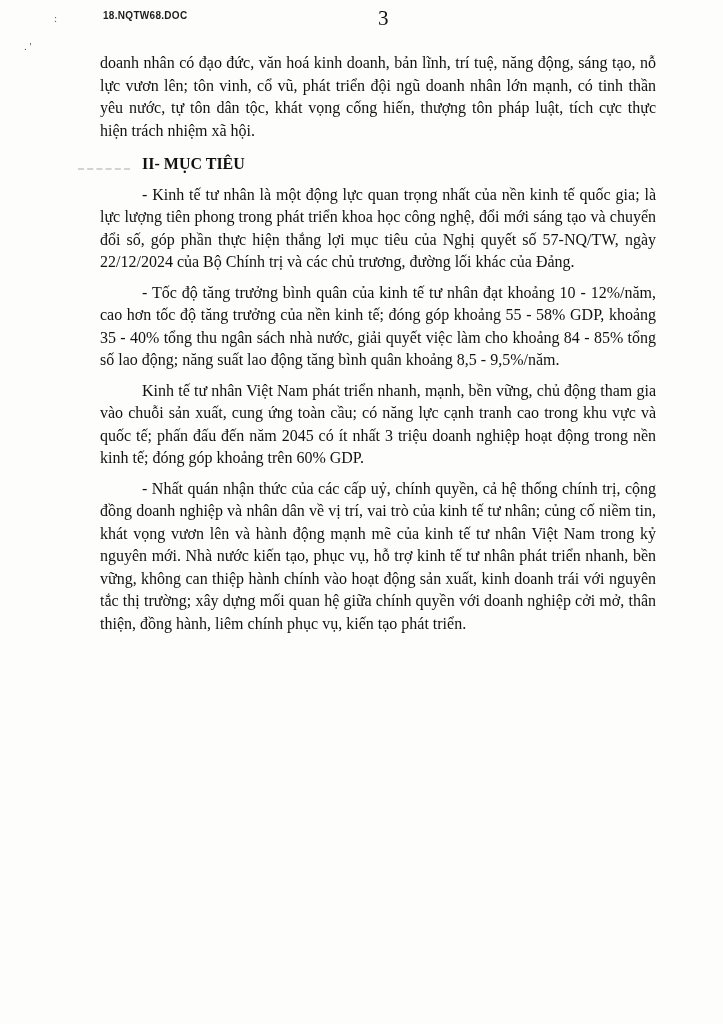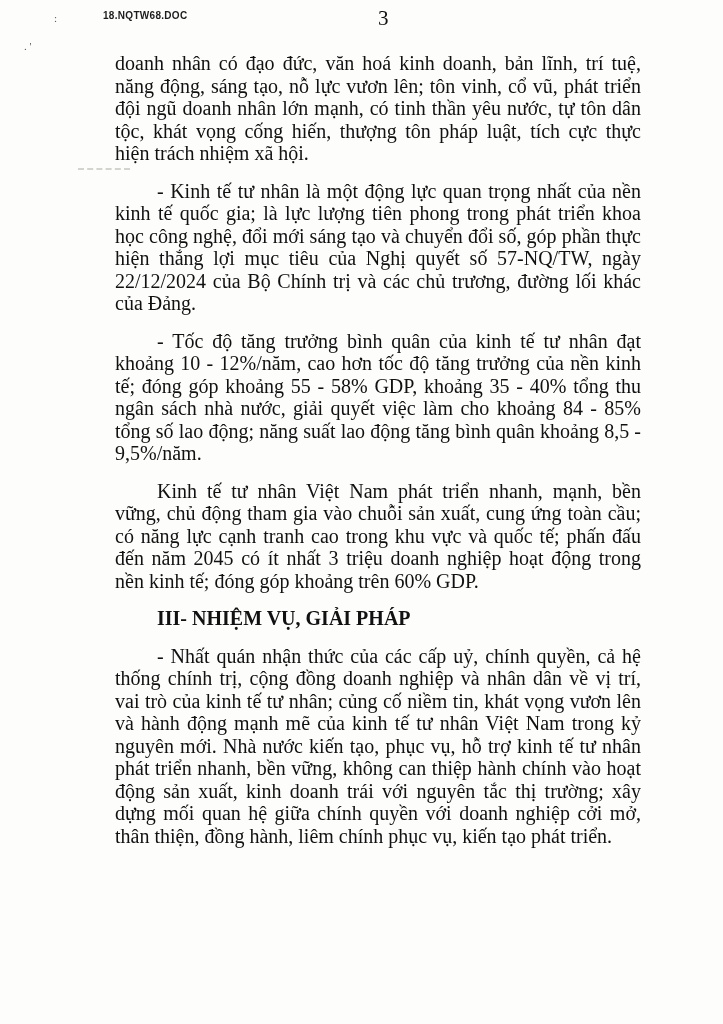--- a/index.html
+++ b/index.html
@@ -47,22 +47,22 @@
     opacity: 0.8;
   }
   
   main {
     position: absolute;
     left: 100px;
     top: 52px;
     width: 556px;
   }
   main p, main h2, main h3 {
-    margin: 15px;
-    font-size: 20px;
+    margin: 0;
+    font-size: 16px;
     line-height: 22.5px;
     text-align: justify;
   }
   main p { margin-top: 8px; font-weight: normal; }
   main p.first { margin-top: 0; }
   main p.ind { text-indent: 42px; }
   main p.bold { font-weight: bold; }
   main h2, main h3 {
     margin-top: 11px;
     padding-left: 42px;
@@ -80,30 +80,30 @@
   <div class="artifact-dashes"></div>
 
   <header>
     <span class="doc-label">18.NQTW68.DOC</span>
     <span class="page-number">3</span>
   </header>
 
   <main>
     <p class="first">doanh nhân có đạo đức, văn hoá kinh doanh, bản lĩnh, trí tuệ, năng động, sáng tạo, nỗ lực vươn lên; tôn vinh, cổ vũ, phát triển đội ngũ doanh nhân lớn mạnh, có tinh thần yêu nước, tự tôn dân tộc, khát vọng cống hiến, thượng tôn pháp luật, tích cực thực hiện trách nhiệm xã hội.</p>
 
+    <h2>II- MỤC TIÊU</h2>
 
 
     <p class="ind">- Kinh tế tư nhân là một động lực quan trọng nhất của nền kinh tế quốc gia; là lực lượng tiên phong trong phát triển khoa học công nghệ, đổi mới sáng tạo và chuyển đổi số, góp phần thực hiện thắng lợi mục tiêu của Nghị quyết số 57-NQ/TW, ngày 22/12/2024 của Bộ Chính trị và các chủ trương, đường lối khác của Đảng.</p>
 
 
     <p class="ind">- Tốc độ tăng trưởng bình quân của kinh tế tư nhân đạt khoảng 10 - 12%/năm, cao hơn tốc độ tăng trưởng của nền kinh tế; đóng góp khoảng 55 - 58% GDP, khoảng 35 - 40% tổng thu ngân sách nhà nước, giải quyết việc làm cho khoảng 84 - 85% tổng số lao động; năng suất lao động tăng bình quân khoảng 8,5 - 9,5%/năm.</p>
 
 
 
     <p class="ind">Kinh tế tư nhân Việt Nam phát triển nhanh, mạnh, bền vững, chủ động tham gia vào chuỗi sản xuất, cung ứng toàn cầu; có năng lực cạnh tranh cao trong khu vực và quốc tế; phấn đấu đến năm 2045 có ít nhất 3 triệu doanh nghiệp hoạt động trong nền kinh tế; đóng góp khoảng trên 60% GDP.</p>
 
-    <h2>III- NHIỆM VỤ, GIẢI PHÁP</h2>
 
 
     <p class="ind">- Nhất quán nhận thức của các cấp uỷ, chính quyền, cả hệ thống chính trị, cộng đồng doanh nghiệp và nhân dân về vị trí, vai trò của kinh tế tư nhân; củng cố niềm tin, khát vọng vươn lên và hành động mạnh mẽ của kinh tế tư nhân Việt Nam trong kỷ nguyên mới. Nhà nước kiến tạo, phục vụ, hỗ trợ kinh tế tư nhân phát triển nhanh, bền vững, không can thiệp hành chính vào hoạt động sản xuất, kinh doanh trái với nguyên tắc thị trường; xây dựng mối quan hệ giữa chính quyền với doanh nghiệp cởi mở, thân thiện, đồng hành, liêm chính phục vụ, kiến tạo phát triển.</p>
   </main>
 
 </div>
 
 </body></html>

